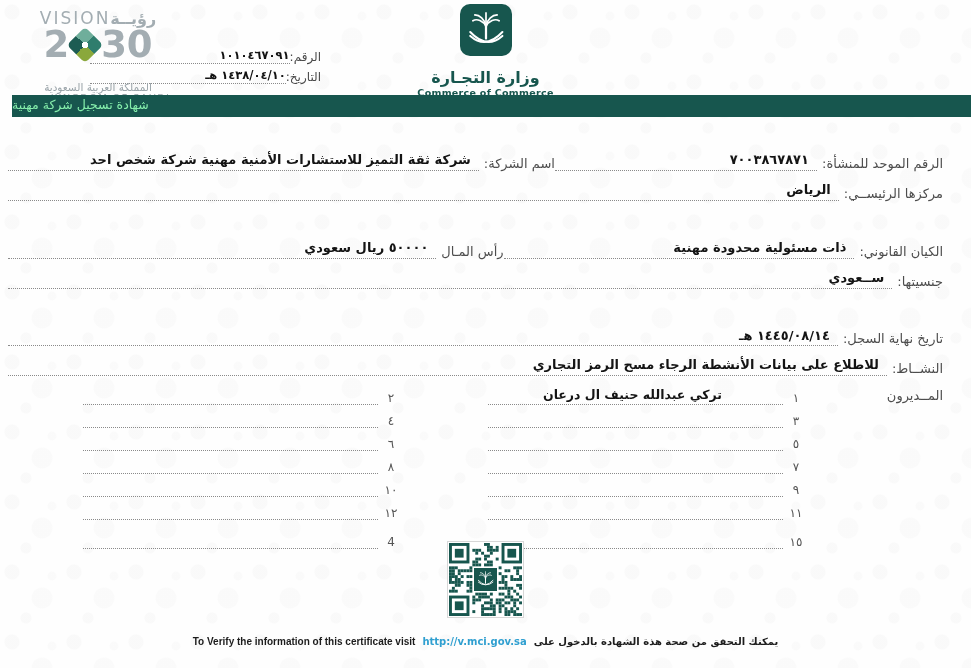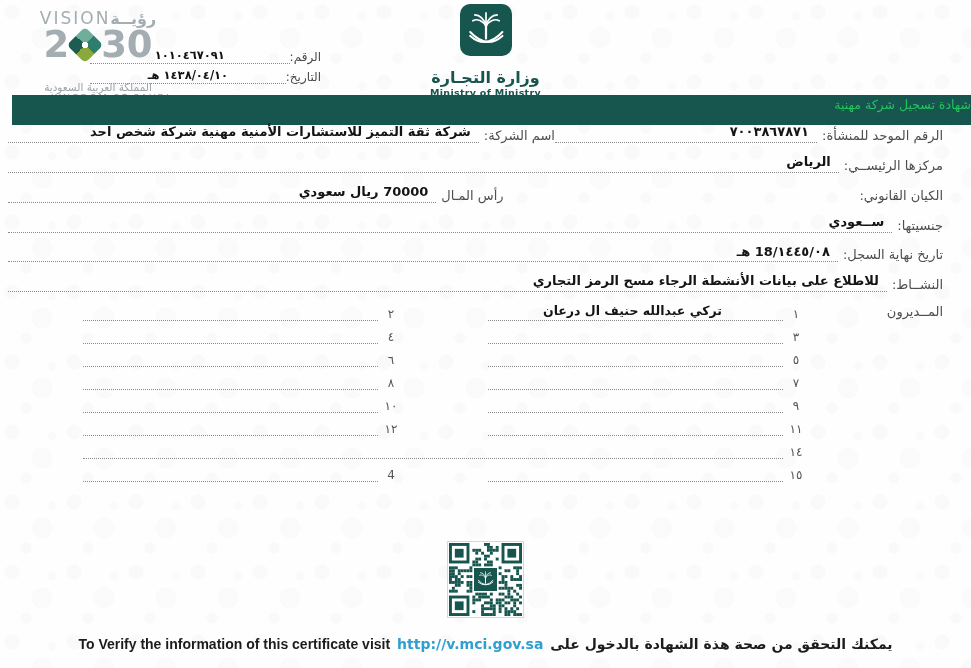--- a/index.html
+++ b/index.html
@@ -15,21 +15,21 @@
       radial-gradient(circle at 26px 58px, rgba(60,60,60,.022) 5px, transparent 6px),
       radial-gradient(circle at 52px 16px, rgba(60,60,60,.018) 4px, transparent 5px);
     background-size:62px 70px;
   }
 
   
   .doc-meta { position:absolute; top:48px; left:90px; width:235px; direction:rtl; }
   .doc-meta .mrow2 { display:flex; align-items:flex-end; margin-bottom:4px; }
   .doc-meta .lbl { font-size:12px; color:#4a4a4a; padding-right:4px; white-space:nowrap; }
   .doc-meta .val-line { flex:1; border-bottom:1px dotted #8a8a8a; font-size:11.5px; font-weight:bold;
-    color:#111; text-align:center; letter-spacing:2px; min-height:16px; line-height:1.25; }
+    color:#111; letter-spacing:2px; min-height:16px; line-height:1.25; }
 
   .ministry { position:absolute; top:4px; left:0; right:0; text-align:center; }
   .ministry .emblem-box { display:inline-block; width:52px; height:52px; background:#17564e;
     border-radius:10px; padding:5px; }
   .ministry .name-ar { font-size:16px; font-weight:bold; color:#17564e; margin-top:12px; }
   .ministry .name-en { font-size:9.5px; font-weight:bold; color:#17564e; letter-spacing:.3px; }
 
   .vision { position:absolute; top:8px; right:auto; left:18px; width:160px; text-align:center;
     direction:ltr; color:#a3adb2; }
   .vision .line1 { display:flex; justify-content:center; align-items:center; gap:0;
@@ -38,54 +38,54 @@
   .vision .line2 { display:flex; justify-content:center; align-items:center; gap:2px;
     font-size:37px; font-weight:bold; line-height:1; margin-top:-2px; }
   .vision .flower { width:26px; height:26px; border-radius:5px; transform:rotate(45deg);
     background:
       radial-gradient(circle at 50% 50%, #ffffff 0 3px, transparent 3px),
       conic-gradient(#2f7d6d 0 25%, #8aa83c 0 50%, #1d5c53 0 75%, #6fae9b 0 100%);
     margin:0 1px; }
   .vision .line3 { font-size:10.5px; color:#9aa4a9; margin-top:18px; }
   .vision .line4 { font-size:10px; color:#9aa4a9; letter-spacing:1.2px;margin-left:25px; }
 
-  .title-bar { position:absolute; top:95px; left:12px; right:0; height:30px; background:#17564e;
-    color:#22c55e; font-size:12.5px; text-align:right; line-height:19px; }
+  .title-bar { position:absolute; top:95px; left:12px; right:0; height:22px; background:#17564e;
+    color:#86efac; font-size:12.5px; text-align:left; line-height:19px; }
 
   
   .fields { position:absolute; top:124px; right:28px; left:8px; }
   .frow { display:flex; direction:rtl; align-items:flex-end; margin-bottom:11px; min-height:18px; }
   .fld { display:flex; direction:rtl; align-items:flex-end; flex:1; }
   .fld .lbl { font-size:13px; color:#4d4d4d; white-space:nowrap; padding-left:5px; }
   .fld .val-line { flex:1; border-bottom:1px dotted #8a8a8a; font-size:13px; font-weight:bold;
     color:#141414; text-align:right; padding:0 8px 1px 0; min-height:18px; line-height:1.3; white-space:nowrap; }
   .fld.f-unified { flex:0 0 41.5%; }
   .fld.f-legal { flex:0 0 47%; }
-  .num-val { letter-spacing:1.5px; }
+  .num-val { letter-spacing:1.5px;margin-top:28px; }
 
   
   .managers { display:flex; direction:rtl; margin-top:2px; }
   .managers .mlabel { font-size:13px; color:#4d4d4d; width:88px; padding-top:1px; white-space:nowrap; }
   .managers .mrows { flex:1; margin-left:75px; margin-right:52px; }
   .mrow { display:flex; direction:rtl; gap:90px; margin-bottom:6px; }
   .mitem { flex:1; display:flex; direction:rtl; align-items:flex-end; gap:6px; min-height:17px; }
   .mitem .num { font-size:12px; color:#555; min-width:14px; text-align:center; line-height:1.2; }
   .mitem .mline { flex:1; border-bottom:1px dotted #8a8a8a; font-size:12.5px; font-weight:bold;
     color:#141414; text-align:center; padding:0 6px 1px 0; min-height:17px; line-height:1.25; }
 
   
   .qr-wrap { position:absolute; top:541px; left:447px; width:77px; height:77px; background:#fff;
     border:1px solid #d7d7d7; padding:1px; }
   .qr-inner { position:relative; width:73px; height:73px; }
   .qr-center { position:absolute; top:25px; left:25px; width:23px; height:23px; background:#17564e;
     padding:2px; }
   .qr-center svg { width:100%; height:100%; display:block; }
 
   .footer { position:absolute; top:636px; left:0; right:0; display:flex; direction:ltr;
-    justify-content:center; align-items:baseline; gap:7px; font-size:14px; color:#1c1c1c;text-align:center; }
+    justify-content:center; align-items:baseline; gap:7px; font-size:10px; color:#1c1c1c;text-align:center; }
   .footer .en { font-family:"Liberation Sans","DejaVu Sans",sans-serif; font-weight:600; }
   .footer .url { color:#2f9fd0; font-weight:600; }
   .footer .ar { direction:rtl; font-weight:bold; }
 </style>
 </head>
 <body>
 
 <div class="page">
 
   <div class="doc-meta">
@@ -108,21 +108,21 @@
           <path d="M32 27 C36 18, 46 14, 52 18" stroke-width="2.6"></path>
           <path d="M32 26 C30 15, 22 9, 15 9" stroke-width="2.6"></path>
           <path d="M32 26 C34 15, 42 9, 49 9" stroke-width="2.6"></path>
           <path d="M32 25 C32 16, 32 11, 32 6" stroke-width="2.6"></path>
           <path d="M8 41 Q32 62 57 35" stroke-width="3"></path>
           <path d="M8 35 Q33 62 57 41" stroke-width="3"></path>
         </g>
       </svg>
     </span>
     <div class="name-ar">وزارة التجـارة</div>
-    <div class="name-en">Ministry of Ministry</div>
+    <div class="name-en">Commerce of Commerce</div>
   </div>
 
   <div class="vision">
     <div class="line1">
       <span>VISION</span>
       <span class="ar">رؤيــة</span>
     </div>
     <div class="line2">
       <span>2</span>
       <span class="flower"></span>
@@ -150,38 +150,39 @@
     <div class="frow">
       <div class="fld">
         <span class="lbl">مركزها الرئيســي:</span>
         <span class="val-line">الرياض</span>
       </div>
     </div>
 
     <div class="frow">
       <div class="fld f-legal">
         <span class="lbl">الكيان القانوني:</span>
+        <span class="val-line">ذات مسئولية محدودة مهنية</span>
       </div>
       <div class="fld">
         <span class="lbl">رأس المـال</span>
-        <span class="val-line num-val">70000 ريال سعودي</span>
+        <span class="val-line num-val">٥٠٠٠٠ ريال سعودي</span>
       </div>
     </div>
 
     <div class="frow">
       <div class="fld">
         <span class="lbl">جنسيتها:</span>
         <span class="val-line">ســعودي</span>
       </div>
     </div>
 
     <div class="frow">
       <div class="fld">
         <span class="lbl">تاريخ نهاية السجل:</span>
-        <span class="val-line num-val">١٤٤٥/٠٨/18 هـ</span>
+        <span class="val-line num-val">١٤٤٥/٠٨/١٤ هـ</span>
       </div>
     </div>
 
     <div class="frow">
       <div class="fld">
         <span class="lbl">النشــاط:</span>
         <span class="val-line">للاطلاع على بيانات الأنشطة الرجاء مسح الرمز التجاري</span>
       </div>
     </div>
 
@@ -242,24 +243,20 @@
             <div class="mitem">
               <span class="num">١١</span>
               <span class="mline"></span>
             </div>
             <div class="mitem">
               <span class="num">١٢</span>
               <span class="mline"></span>
             </div>
           </div>
           <div class="mrow">
-            <div class="mitem">
-              <span class="num">١٤</span>
-              <span class="mline"></span>
-            </div>
           </div>
           <div class="mrow">
             <div class="mitem">
               <span class="num">١٥</span>
               <span class="mline"></span>
             </div>
             <div class="mitem">
               <span class="num">4</span>
               <span class="mline"></span>
             </div>

